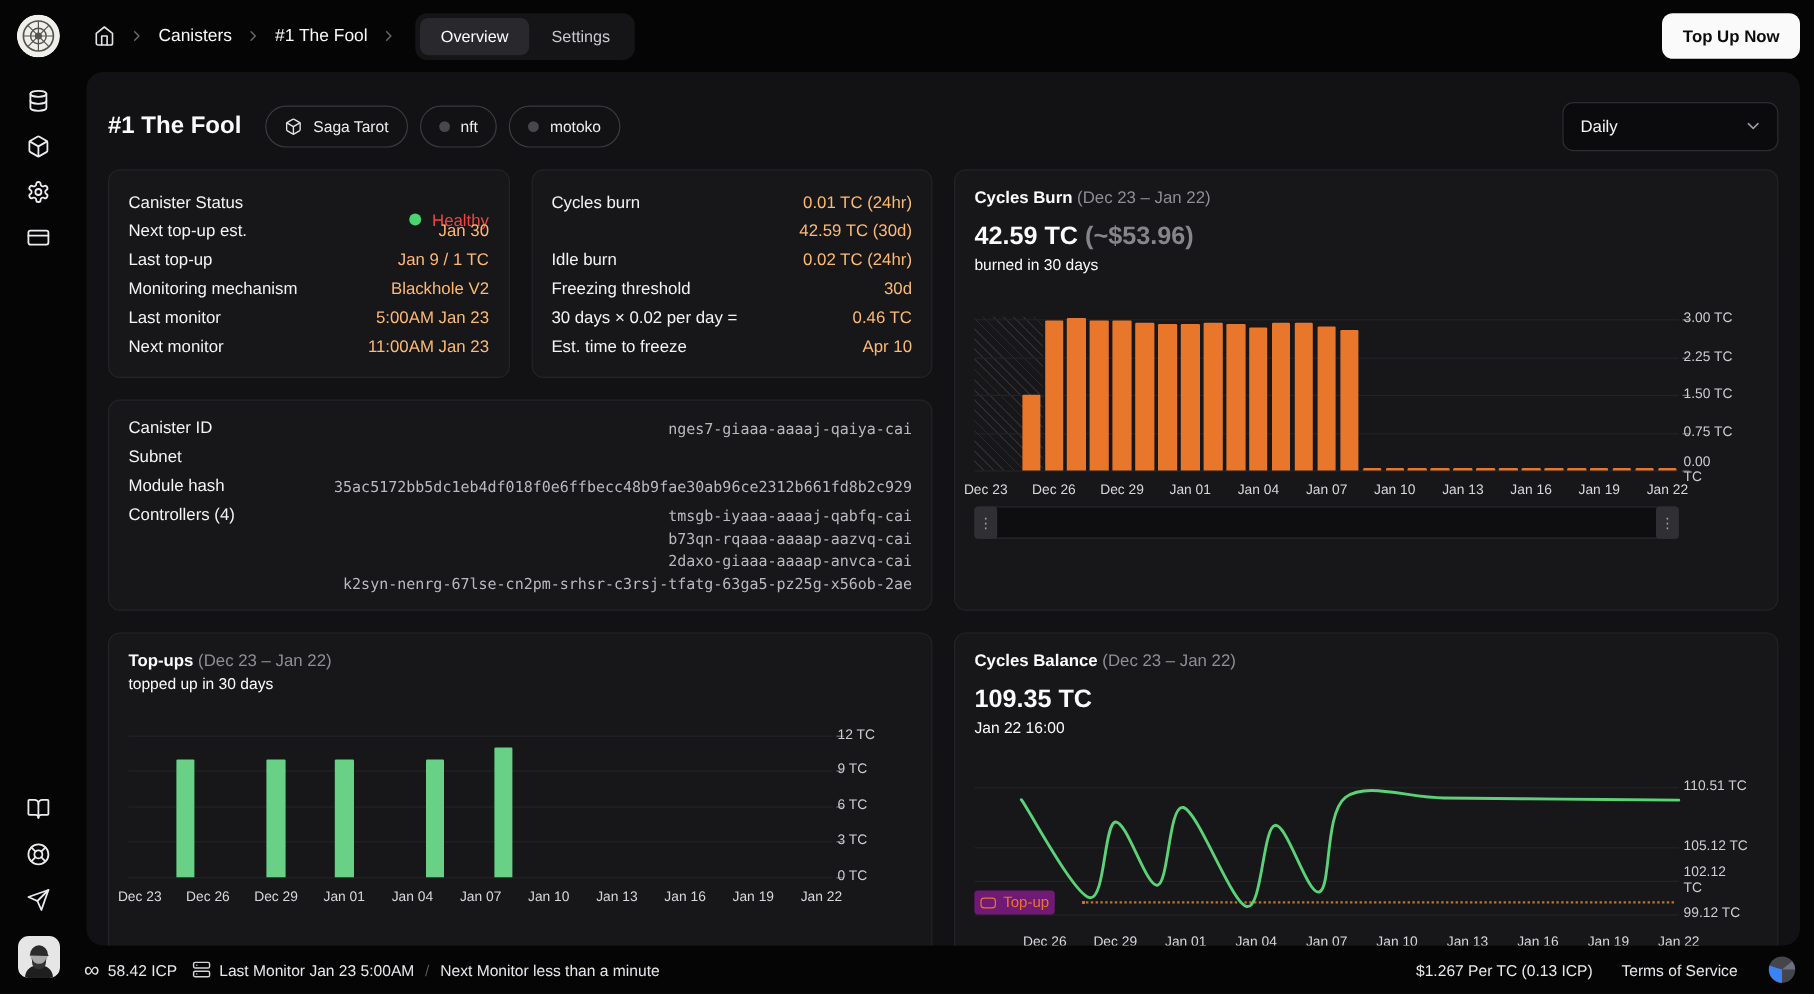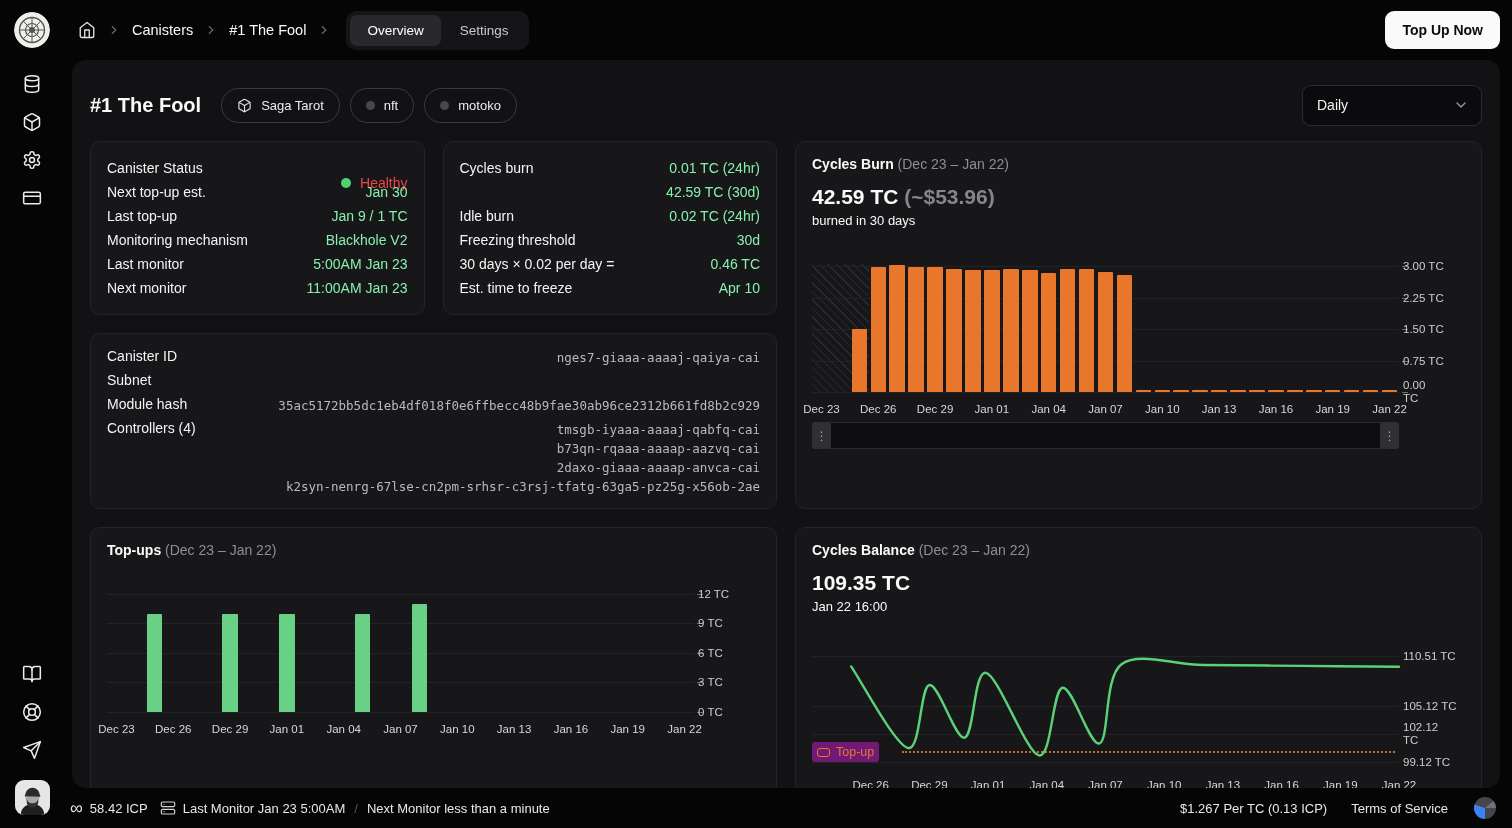--- a/index.html
+++ b/index.html
@@ -50,21 +50,21 @@
   .row2 { display:flex; gap:18px; }
   .card { background:#17171a; border:1px solid #242428; border-radius:10px; padding:14px 16px; }
   .card.half { flex:1; height:174px; }
   .card.identity { height:176px; }
   .card.chart-card { height:368px; display:flex; flex-direction:column; }
   .card.chart-card.bottom { height:358px; }
 
   
   .krow { display:flex; justify-content:space-between; align-items:center; height:24px; font-size:14px; }
   .klabel { color:#f4f4f5; }
-  .kval { color:#86efac; display:flex; align-items:center; gap:9px; }
+  .kval { color:#fdba74; display:flex; align-items:center; gap:9px; }
   .kval.healthy { color:#ef4444;margin-top:30px; }
   .dot-green { width:10px; height:10px; border-radius:50%; background:#4cd471; flex:none; }
 
   .irow { display:flex; justify-content:space-between; align-items:flex-start; min-height:24px; font-size:14px; }
   .mono { font-family:"DejaVu Sans Mono", monospace; font-size:12.5px; color:#b9b9be; line-height:19px; }
   .ictrl-list { display:flex; flex-direction:column; text-align:right; }
 
   
   .chart-title { font-size:14px; font-weight:700; }
   .chart-title .range { color:#8e8e93; font-weight:400; }
@@ -356,20 +356,21 @@
                 <div class="mono">k2syn-nenrg-67lse-cn2pm-srhsr-c3rsj-tfatg-63ga5-pz25g-x56ob-2ae</div>
               </div>
             </div>
           </div>
       </section>
       <section class="card chart-card bottom">
         <div class="chart-title">
           <span>Top-ups</span>
           <span class="range">(Dec 23 – Jan 22)</span>
         </div>
+        <div class="chart-sub">topped up in 30 days</div>
         <div class="chart bottom">
             <div class="chart-plot">
               <div class="gridline" style="top: 100%;"></div>
               <div class="ytick-dash" style="top: 100%;"></div>
               <div class="ylabel" style="top: 100%;">0 TC</div>
               <div class="gridline" style="top: 76.1905%;"></div>
               <div class="ytick-dash" style="top: 76.1905%;"></div>
               <div class="ylabel" style="top: 76.1905%;">3 TC</div>
               <div class="gridline" style="top: 52.381%;"></div>
               <div class="ytick-dash" style="top: 52.381%;"></div>

